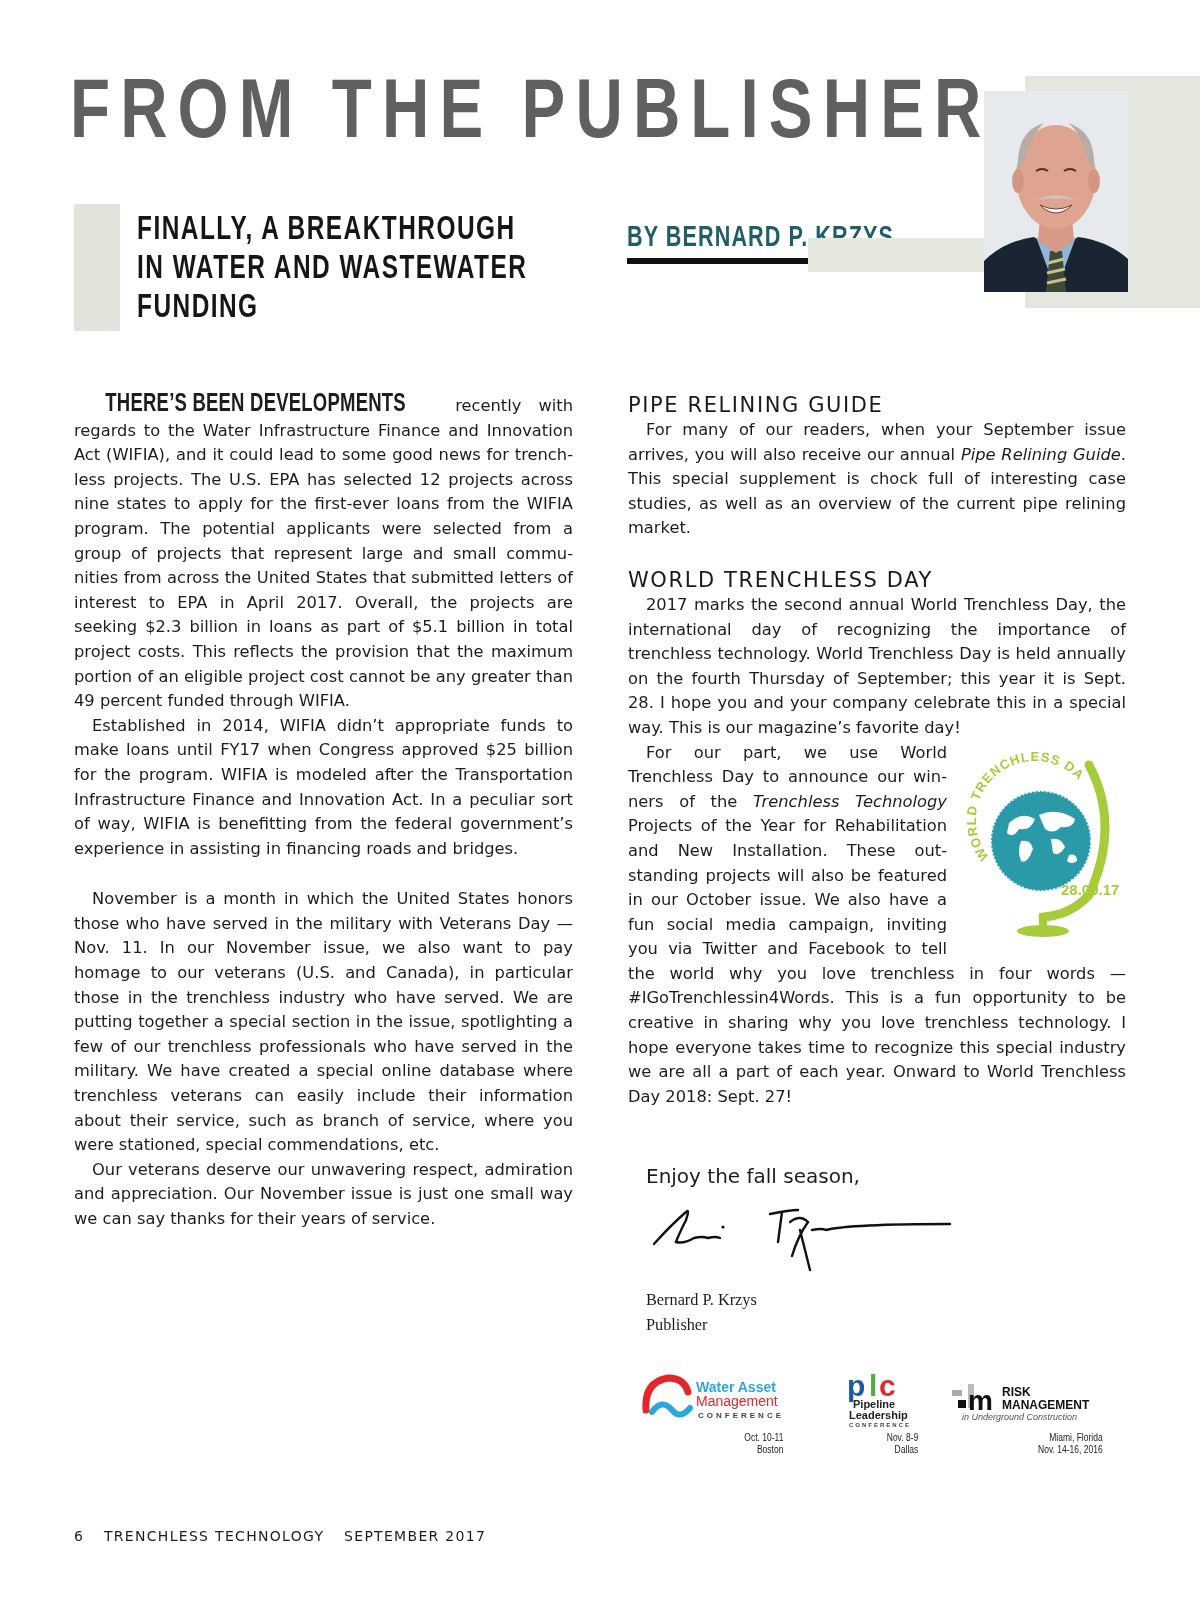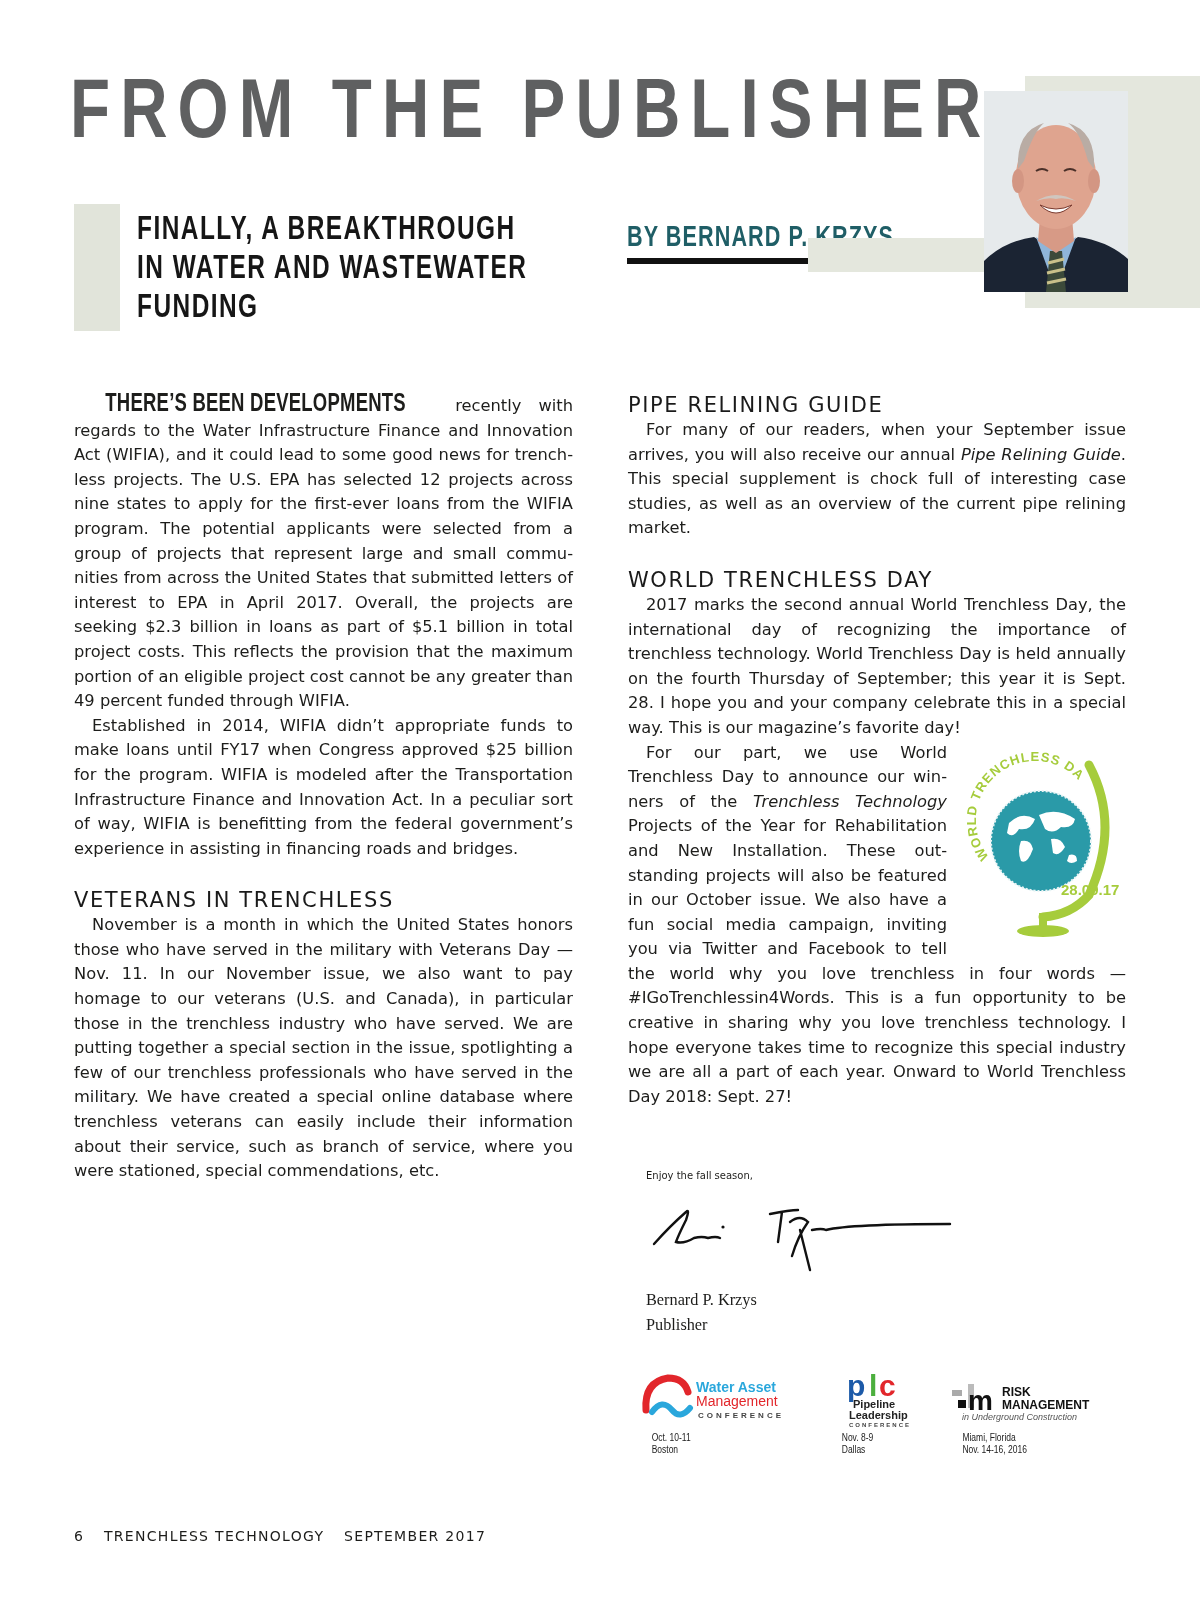--- a/index.html
+++ b/index.html
@@ -47,25 +47,25 @@
   .section-heading {
     font-size: 21px; font-weight: 400; letter-spacing: 1.6px; line-height: 26px;
     color: #1a1a1a; text-align: left; margin-top: 0;
   }
   .section-gap { height: 26px; }
   em { font-style: italic; }
 
   .wtd-wrap { position: relative; }
   .wtd-logo { float: right; width: 165px; height: 195px; margin: 4px 0 0 14px; position: relative; }
 
-  .closing { position: absolute; left: 646px; top: 1164px; font-size: 10px; line-height: 24.6px; }
+  .closing { position: absolute; left: 646px; top: 1164px; font-size: 20px; line-height: 24.6px; }
   .signature { position: absolute; left: 650px; top: 1200px; width: 310px; height: 92px; }
   .signer { position: absolute; left: 646px; top: 1288px; font-size: 16.3px; line-height: 24.6px; font-family: Liberation Serif, serif; }
 
-  .event { position: absolute; top: 1370px; text-align: left; font-family: "Liberation Sans", sans-serif; }
+  .event { position: absolute; top: 1370px; text-align: right; font-family: "Liberation Sans", sans-serif; }
   .event .meta { font-size: 10px; line-height: 12px; color: #222; transform: scaleX(0.85); }
   .ev1 { left: 640px; width: 155px; }
   .ev2 { left: 835px; width: 90px; }
   .ev3 { left: 950px; width: 165px; }
 
   .footer { position: absolute; left: 74px; top: 1528px; font-size: 14px; letter-spacing: 1.3px; color: #1d1d1b; white-space: nowrap; }
   .footer span { margin-right: 14px; }
   .footer .date { }
 </style>
 </head>
@@ -110,22 +110,22 @@
     <path d="M52 110 Q72 98 92 110 Q80 106 72 108 Q64 106 52 110 Z" fill="#cfc6bf"></path>
 
     <path d="M56 114 Q72 130 88 114 Q72 122 56 114 Z" fill="#ffffff" stroke="#7a3b30" stroke-width="1"></path>
   </svg>
 </div>
 
 <div class="col col-left">
   <p><span class="lead-in">THERE’S BEEN DEVELOPMENTS</span><span> recently with regards to the Water Infrastructure Finance and Innovation Act (WIFIA), and it could lead to some good news for trench­less projects. The U.S. EPA has selected 12 projects across nine states to apply for the first-ever loans from the WIFIA program. The potential applicants were selected from a group of projects that represent large and small commu­nities from across the United States that submitted letters of interest to EPA in April 2017. Overall, the projects are seeking $2.3 billion in loans as part of $5.1 billion in total project costs. This reflects the provision that the maxi­mum portion of an eligible project cost cannot be any greater than 49 percent funded through WIFIA.</span></p>
   <p>Established in 2014, WIFIA didn’t appropriate funds to make loans until FY17 when Congress approved $25 bil­lion for the program. WIFIA is modeled after the Transportation Infrastructure Finance and Innovation Act. In a peculiar sort of way, WIFIA is benefitting from the federal government’s experience in assisting in financing roads and bridges.</p>
   <div class="section-gap"></div>
-  <div class="section-heading">VETERANS IN TRENCHLESS</div>
   <p>November is a month in which the United States honors those who have served in the military with Veterans Day — Nov. 11. In our November issue, we also want to pay homage to our veterans (U.S. and Canada), in particular those in the trenchless industry who have served. We are putting together a special section in the issue, spotlight­ing a few of our trenchless professionals who have served in the military. We have created a special online database where trenchless veterans can easily include their infor­mation about their service, such as branch of service, where you were stationed, special commendations, etc.</p>
+  <p>Our veterans deserve our unwavering respect, admira­tion and appreciation. Our November issue is just one small way we can say thanks for their years of service.</p>
 </div>
 
 <div class="col col-right">
   <div class="section-heading">PIPE RELINING GUIDE</div>
   <p><span>For many of our readers, when your September issue arrives, you will also receive our annual </span><em>Pipe Relining Guide</em><span>. This special supplement is chock full of interesting case studies, as well as an overview of the current pipe relining market.</span></p>
   <div class="section-gap"></div>
   <div class="section-heading">WORLD TRENCHLESS DAY</div>
   <p>2017 marks the second annual World Trenchless Day, the international day of recognizing the importance of trenchless technology.  World Trenchless Day is held annually on the fourth Thursday of September; this year it is Sept. 28. I hope you and your company celebrate this in a special way. This is our magazine’s favorite day!</p>
   <div class="wtd-wrap">
     <div class="wtd-logo">

